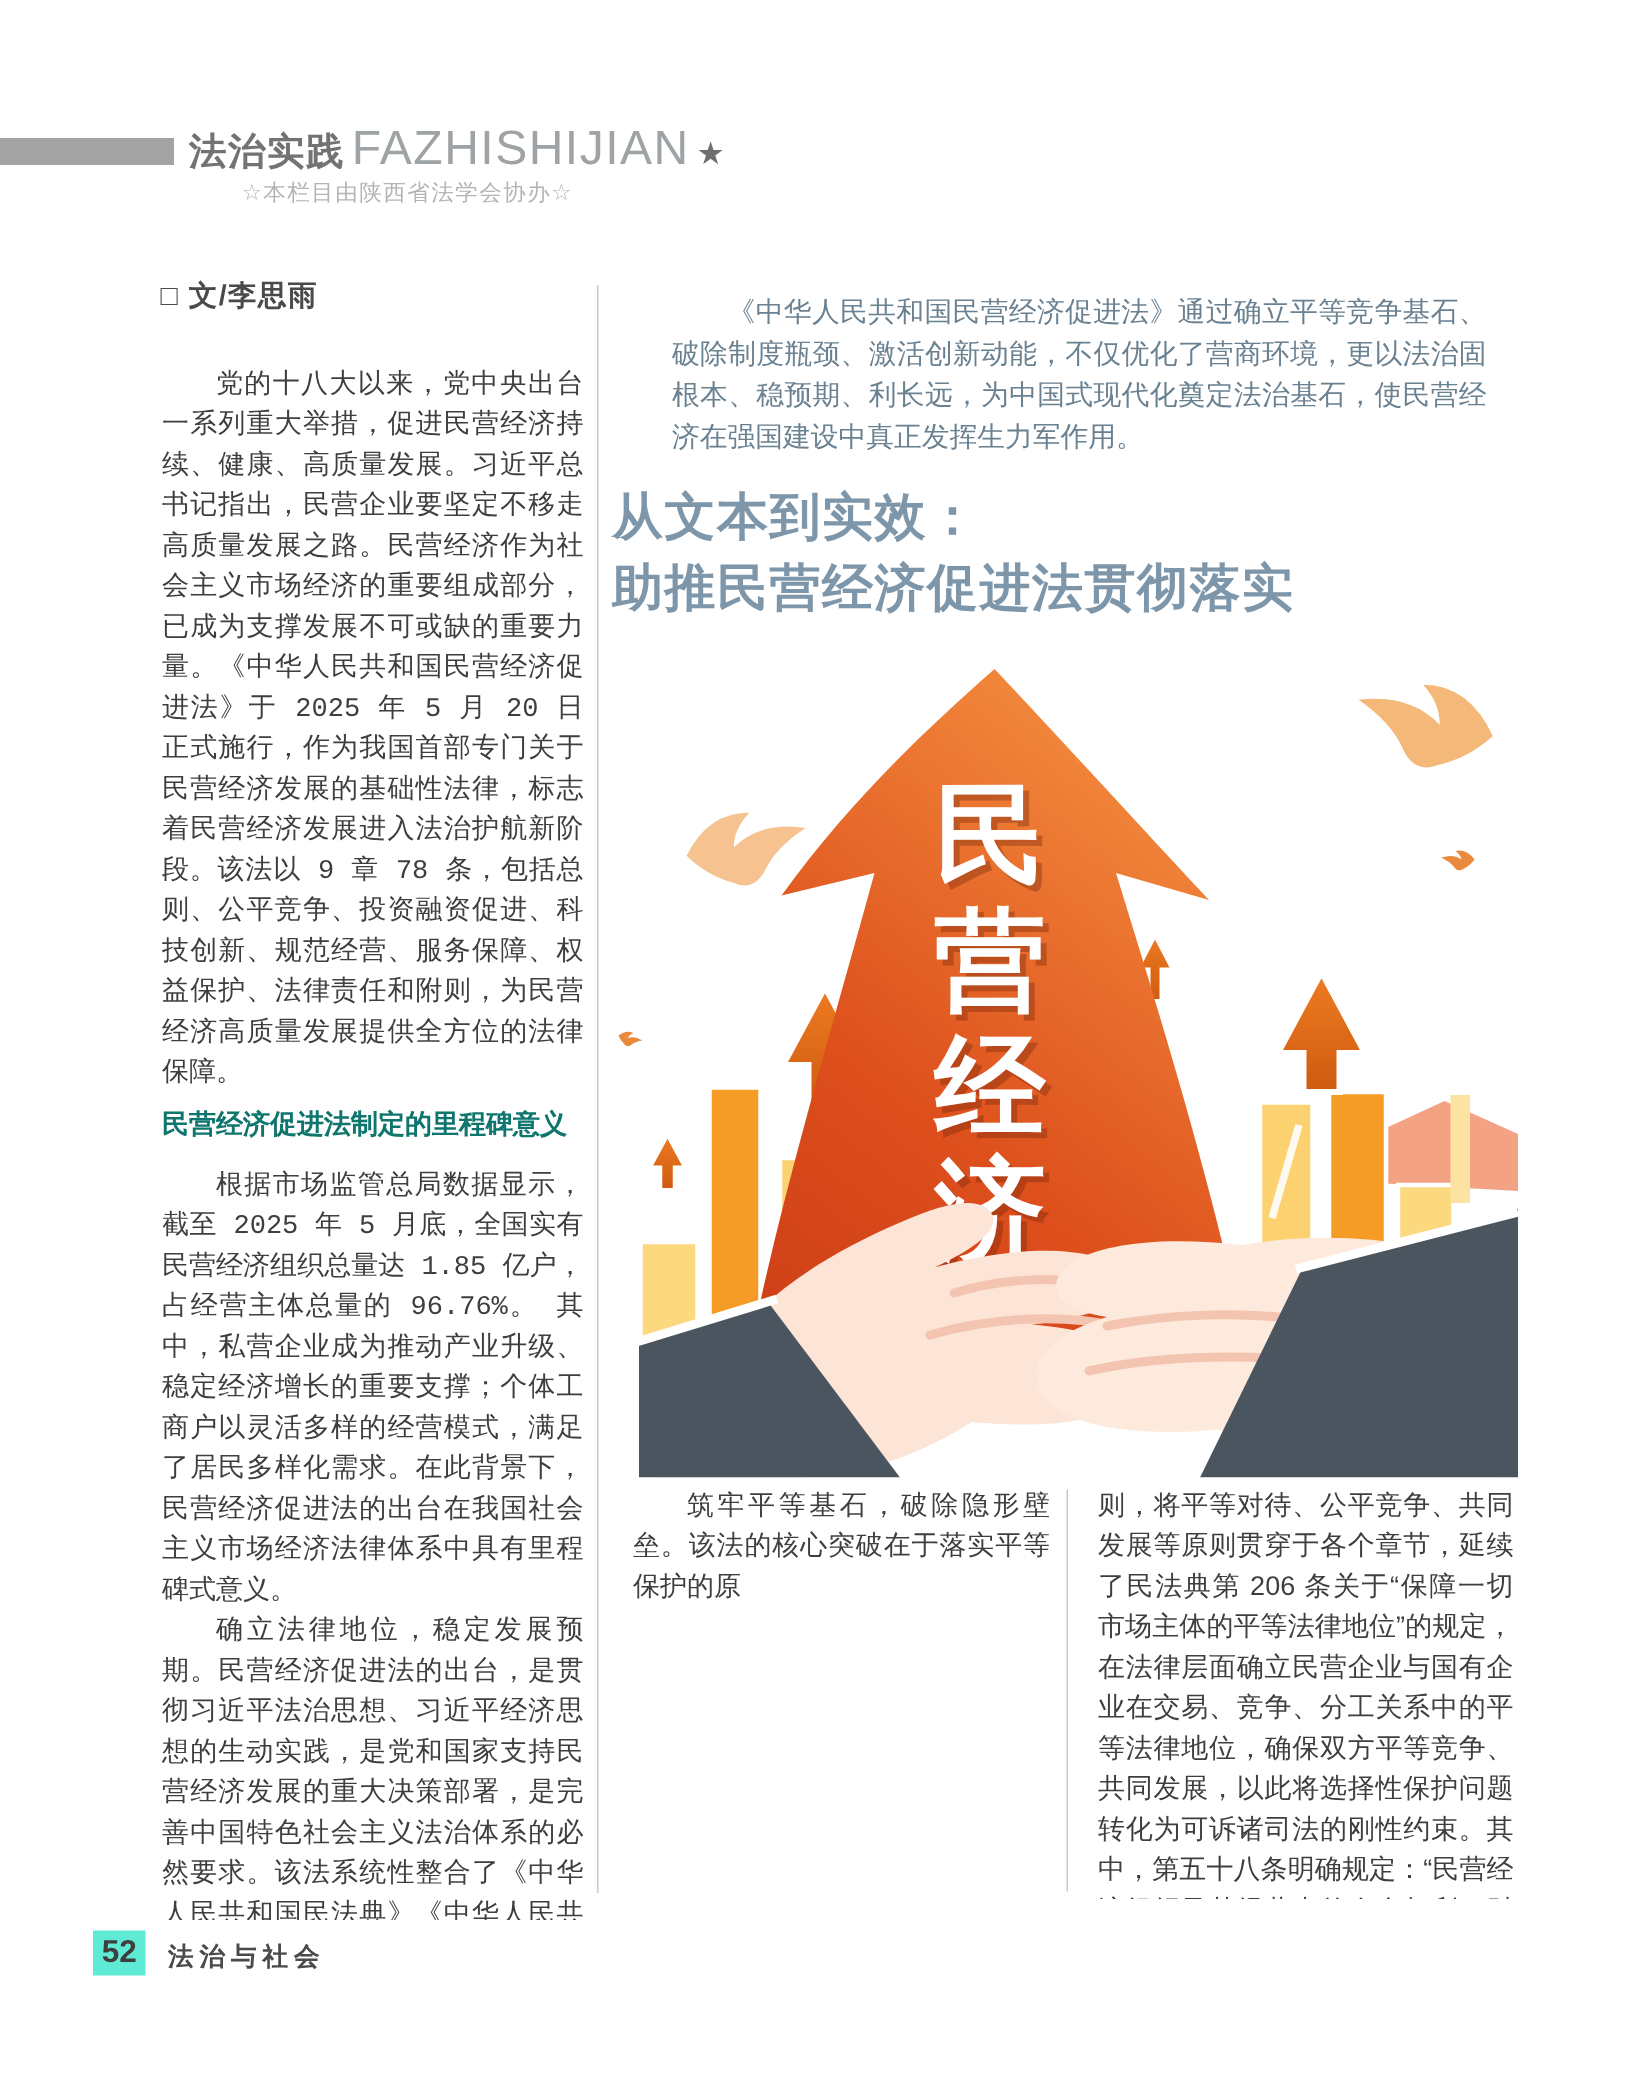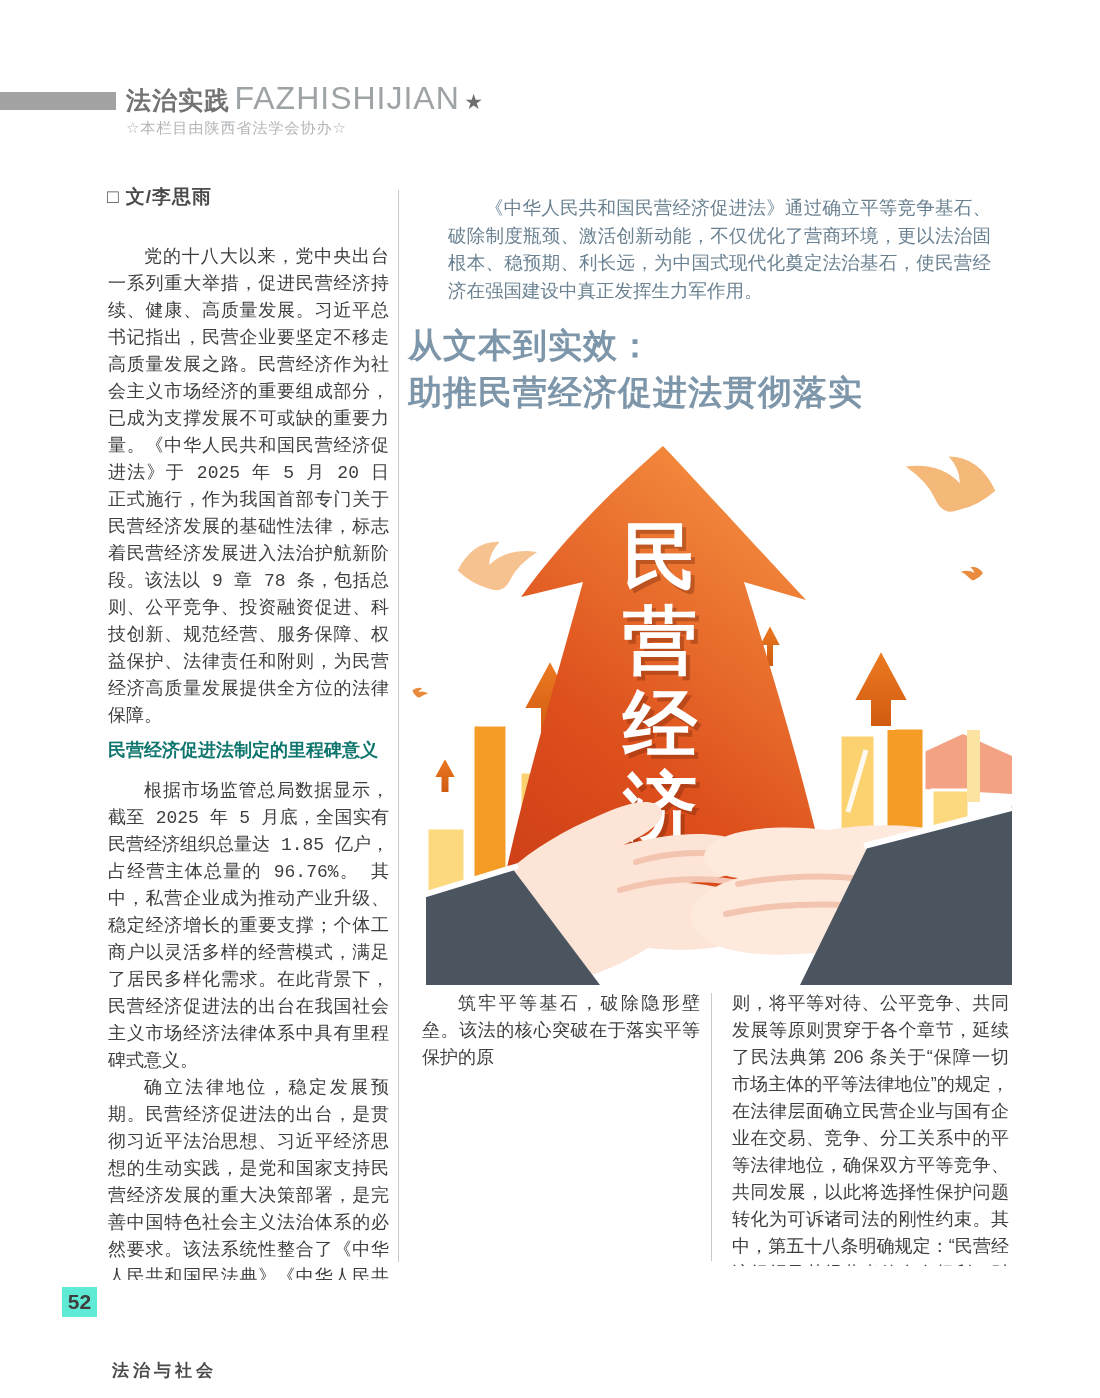--- a/index.html
+++ b/index.html
@@ -9,21 +9,21 @@
     overflow:hidden;
   }
   .abs { position:absolute; }
 
   
   .header-bar { left:0; top:92px; width:116px; height:18px; background:#a3a3a3; }
   .header-line { left:126px; top:80px; width:300px; white-space:nowrap; }
   .hdr-cn { font-size:25px; font-weight:bold; color:#737373; letter-spacing:1px; }
   .hdr-py { font-size:32px; color:#9ea3a6; letter-spacing:1px; }
   .hdr-star { font-size:21px; color:#6f6f6f; }
-  .header-sub { left:126px; top:119px; width:256px; text-align:left;
+  .header-sub { left:126px; top:119px; width:256px; text-align:right;
     font-size:15px; color:#b2b5b7; letter-spacing:1px; }
 
   
   .byline { left:107px; top:184px; font-size:19px; font-weight:bold; color:#4a4a4a; letter-spacing:1px; }
 
   
   .div-v1 { left:398px; top:190px; width:1px; height:1072px; background:#c9c9c9; }
   .div-v2 { left:711px; top:993px; width:1px; height:268px; background:#c9c9c9; }
 
   
@@ -43,21 +43,21 @@
     color:#7e96aa; font-weight:bold; font-size:34px; line-height:47px; letter-spacing:1px; }
 
   
   .illus { left:408px; top:432px; width:604px; height:553px; }
   .arrow-char { font-family:"Liberation Sans","DejaVu Sans",sans-serif; font-weight:bold;
     font-size:74px; fill:#ffffff; }
 
   
   .pageno { left:62px; top:1287px; width:35px; height:30px; background:#5eead4;
     font-size:21px; font-weight:bold; color:#3e3e3e; text-align:center; line-height:30px; }
-  .journal { left:112px; top:1359px; font-size:17px; font-weight:bold; color:#4a4a4a; letter-spacing:4px; }
+  .journal { left:112px; top:1293px; font-size:17px; font-weight:bold; color:#4a4a4a; letter-spacing:4px; }
 </style>
 </head>
 <body>
 
 <div class="abs header-bar"></div>
 <div class="abs header-line">
   <span class="hdr-cn">法治实践</span>
   <span class="hdr-py">FAZHISHIJIAN</span>
   <span class="hdr-star">★</span>
 </div>

